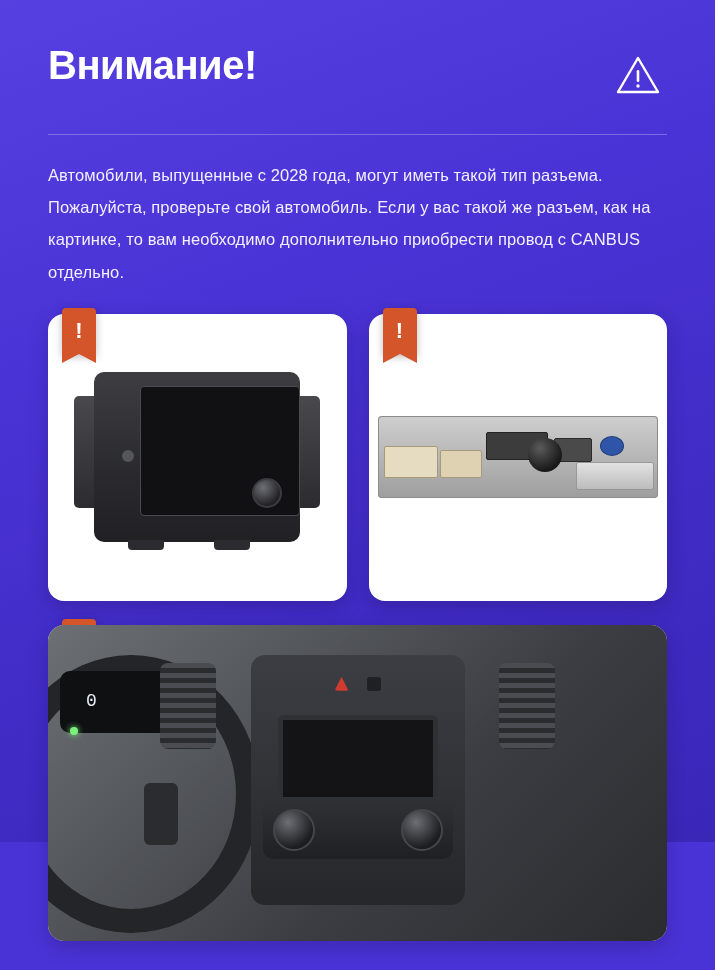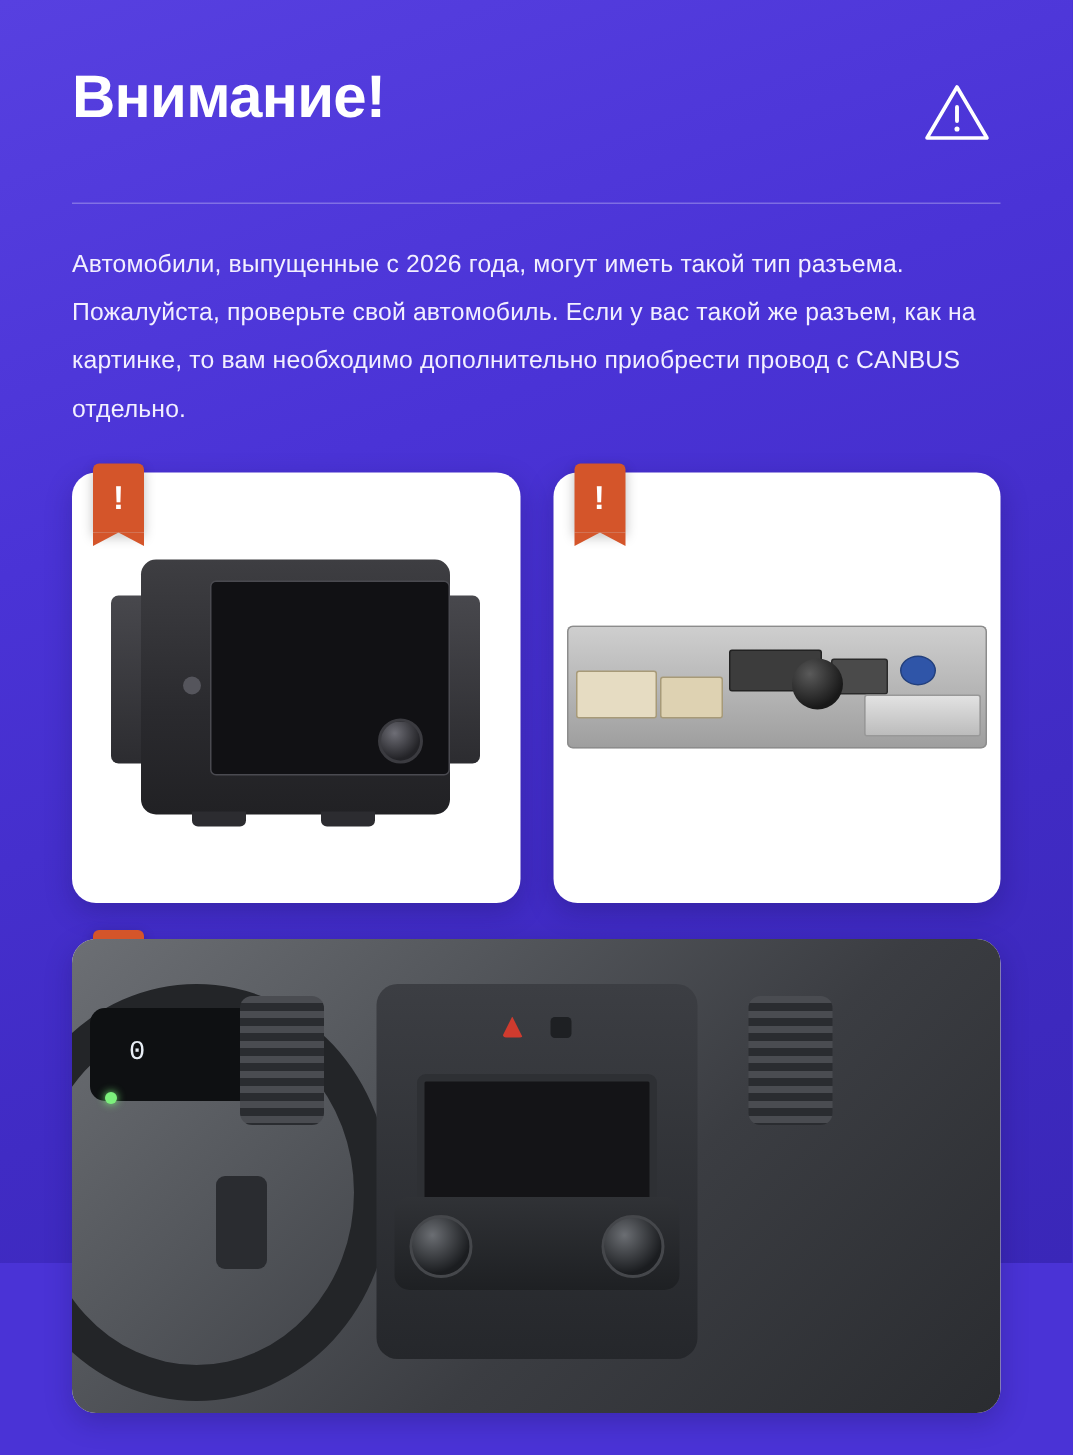--- a/index.html
+++ b/index.html
@@ -307,21 +307,21 @@
       <svg width="46" height="42" viewBox="0 0 46 42" fill="none" xmlns="http://www.w3.org/2000/svg">
         <path d="M23 4 L43 38 H3 Z" stroke="#ffffff" stroke-width="2.4" stroke-linejoin="round" fill="none"></path>
         <rect x="21.7" y="16" width="2.6" height="12" rx="1.3" fill="#ffffff"></rect>
         <circle cx="23" cy="32" r="1.7" fill="#ffffff"></circle>
       </svg>
     </div>
   </div>
 
   <div class="divider"></div>
 
-  <p class="body-text">Автомобили, выпущенные с 2026 года, могут иметь такой тип разъема. Пожалуйста, проверьте свой автомобиль. Если у вас такой же разъем, как на картинке, то вам необходимо дополнительно приобрести провод с CANBUS отдельно.</p>
+  <p class="body-text">Автомобили, выпущенные с 2028 года, могут иметь такой тип разъема. Пожалуйста, проверьте свой автомобиль. Если у вас такой же разъем, как на картинке, то вам необходимо дополнительно приобрести провод с CANBUS отдельно.</p>
 
   <div class="cards-row">
 
     <div class="card">
       <div class="badge">!</div>
       <div class="card-inner">
         <div class="headunit">
           <div class="hu-left-bracket"></div>
           <div class="hu-right-bracket"></div>
           <div class="hu-body">

